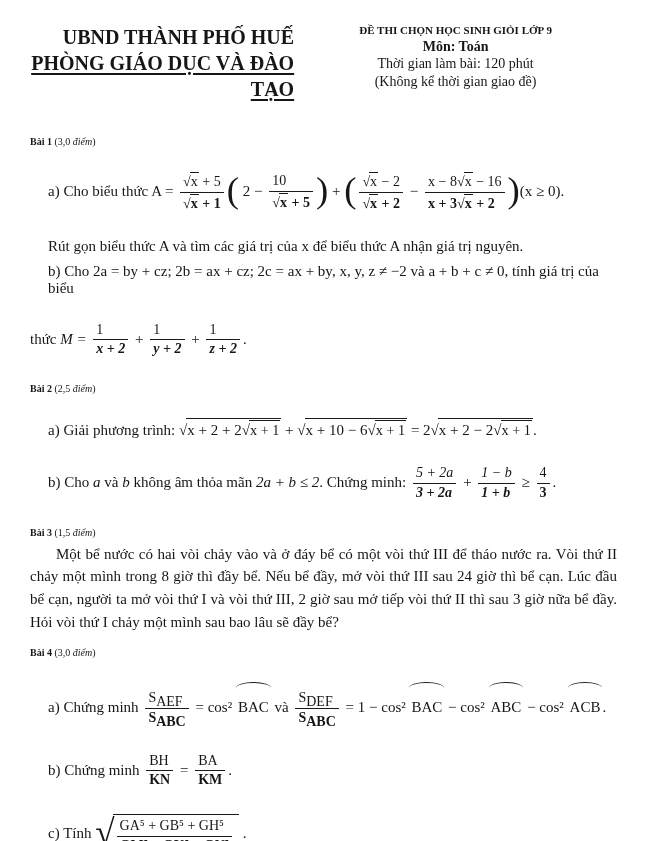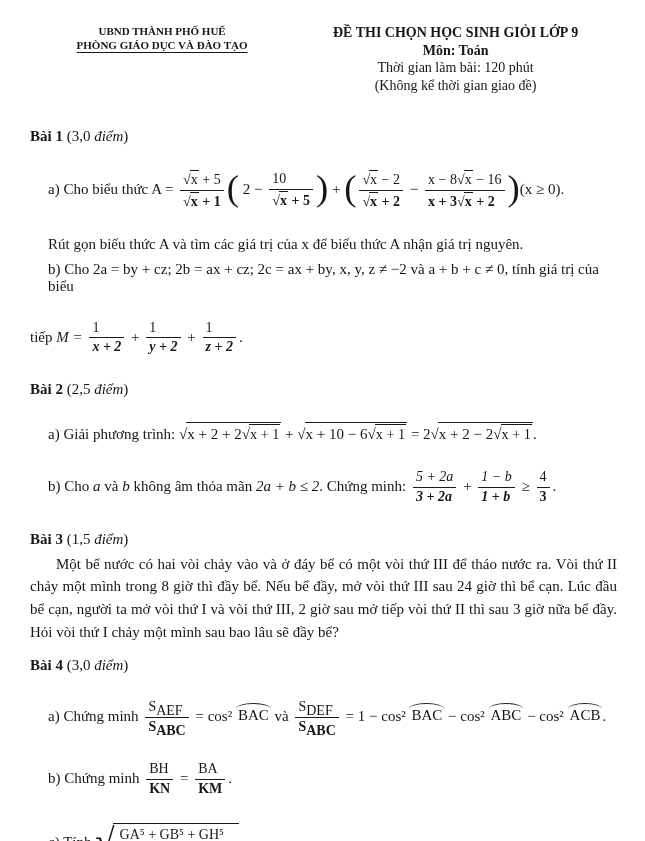--- a/index.html
+++ b/index.html
@@ -3,45 +3,45 @@
 <meta charset="utf-8">
 <style>
   html,body{margin:0;padding:0;background:#ffffff;}
   .page{width:645px;height:841px;box-sizing:border-box;background:#fff;overflow:hidden;
         padding:24px 28px 0 30px;color:#161616;
         font-family:"Liberation Serif","DejaVu Serif",serif;font-size:15px;}
   .b{font-weight:bold;}
   .it{font-style:italic;}
   
   .hdr{display:flex;align-items:flex-start;}
-  .hdr-left{flex:0 0 45%;text-align:center;font-weight:bold;font-size:11px;line-height:1.3;}
+  .hdr-left{flex:0 0 45%;text-align:right;font-weight:bold;font-size:20px;line-height:1.3;}
   .hdr-left .hl2{text-decoration:underline;text-underline-offset:3px;}
   .hdr-right{flex:1;text-align:center;line-height:1.25;font-size:14px;}
   .hr1,.hr2,.hr3{font-weight:bold;}
-  .hr1{font-size:14px;}
+  .hr1{font-size:11px;}
   
-  .sec{margin:13px 0 3px;font-size:15px;}
+  .sec{margin:13px 0 3px;font-size:10px;}
   .mt-lg{margin-top:34px;}
   .line{margin:8px 0;}
   .item{padding-left:18px;}
   .para{text-align:justify;text-indent:26px;line-height:1.52;margin:5px 0;}
   .mathline{line-height:1.25;margin:24px 0;}
   
   .fr{display:inline-block;vertical-align:middle;text-align:left;line-height:1.2;margin:1px 3px;font-size:14px;}
   .fr .n{display:block;border-bottom:1px solid #1a1a1a;padding:0 3px 1px;}
   .fr .d{display:block;padding:1px 3px 0;font-weight:bold;}
   .rt{white-space:nowrap;}
   .rs{letter-spacing:-1px;}
   .rb{display:inline-block;border-top:1px solid #1a1a1a;padding:1px 1px 0;line-height:1.15;}
   .rb .rb{font-size:.95em;}
   .bp{display:inline-block;font-size:245%;vertical-align:middle;line-height:0;position:relative;top:-2px;}
   .bigroot>.rs{font-size:235%;vertical-align:middle;line-height:0;position:relative;top:-2px;letter-spacing:-2px;}
   .bigroot>.rb{vertical-align:middle;padding:2px 4px 0 1px;}
   sub{font-size:14px;line-height:0;}
-  .arc{display:inline-block;position:relative;padding:3px 2px 0;}
+  .arc{display:inline-block;position:relative;padding:16px 2px 0;}
   .arc::before{content:"";position:absolute;left:0;right:0;top:0;height:5px;
                border-top:1px solid #1a1a1a;border-radius:50% 50% 0 0 / 100% 100% 0 0;}
 </style>
 </head>
 <body>
 
 <div class="page">
 
   <div class="hdr">
     <div class="hdr-left">
@@ -77,21 +77,21 @@
     <span>−</span>
     <span class="fr"><span class="n"><span>x − 8</span><span class="rt"><span class="rs">√</span><span class="rb">x</span></span>
       <span>− 16</span></span><span class="d"><span>x + 3</span><span class="rt"><span class="rs">√</span><span class="rb">x</span></span>
       <span>+ 2</span></span></span><span class="bp">)</span><span>(x ≥ 0).</span>
   </div>
 
   <div class="line item">Rút gọn biểu thức A và tìm các giá trị của x để biểu thức A nhận giá trị nguyên.</div>
 
   <div class="line item">b) Cho 2a = by + cz; 2b = ax + cz; 2c = ax + by, x, y, z ≠ −2 và a + b + c ≠ 0, tính giá trị của biểu</div>
   <div class="mathline">
-    <span>tiếp</span>
+    <span>thức</span>
     <span class="it">M =</span>
     <span class="fr"><span class="n">1</span><span class="d it">x + 2</span></span>
     <span>+</span>
     <span class="fr"><span class="n">1</span><span class="d it">y + 2</span></span>
     <span>+</span>
     <span class="fr"><span class="n">1</span><span class="d it">z + 2</span></span><span>.</span>
   </div>
 
   <div class="sec">
     <span class="b">Bài 2</span>

